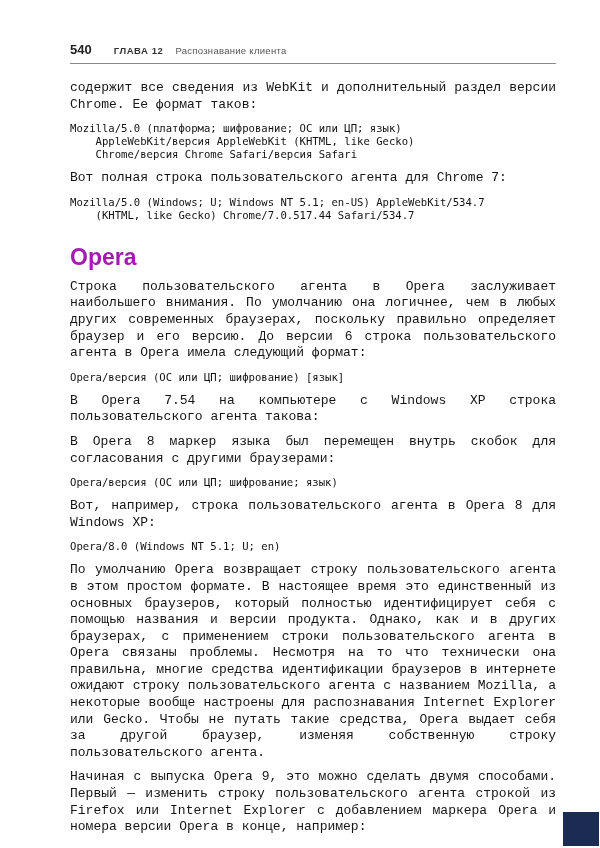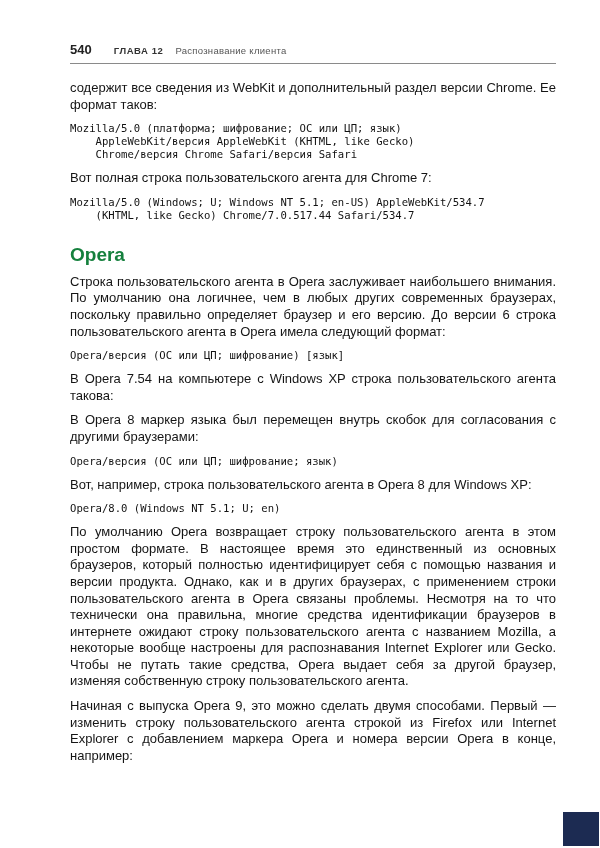--- a/index.html
+++ b/index.html
@@ -46,40 +46,40 @@
   .header-rule {
     border: none;
     border-top: 1px solid #8a8a8a;
     margin: 6px 0 0 0;
   }
   
   .page-content {
     margin-top: 16px;
   }
   .body-para {
-    font-family: Liberation Sans, sans-serif;
+    font-family: Liberation Mono, monospace;
     font-size: 13px;
     line-height: 16.6px;
     text-align: justify;
     margin: 8px 0;
     color: #151515;
   }
   .code-block {
     font-family: "DejaVu Sans Mono", "Liberation Mono", monospace;
     font-size: 10.6px;
     line-height: 13px;
     margin: 9px 0 9px 0;
     white-space: pre;
     color: #111;
   }
   .section-heading {
     font-family: "Liberation Sans", sans-serif;
-    font-size: 19px;
+    font-size: 23px;
     font-weight: bold;
-    color: #15803d;
+    color: #a21caf;
     margin: 22px 0 8px 0;
   }
   
   .corner-marker {
     position: absolute;
     right: 1px;
     bottom: 2px;
     width: 36px;
     height: 34px;
   }

